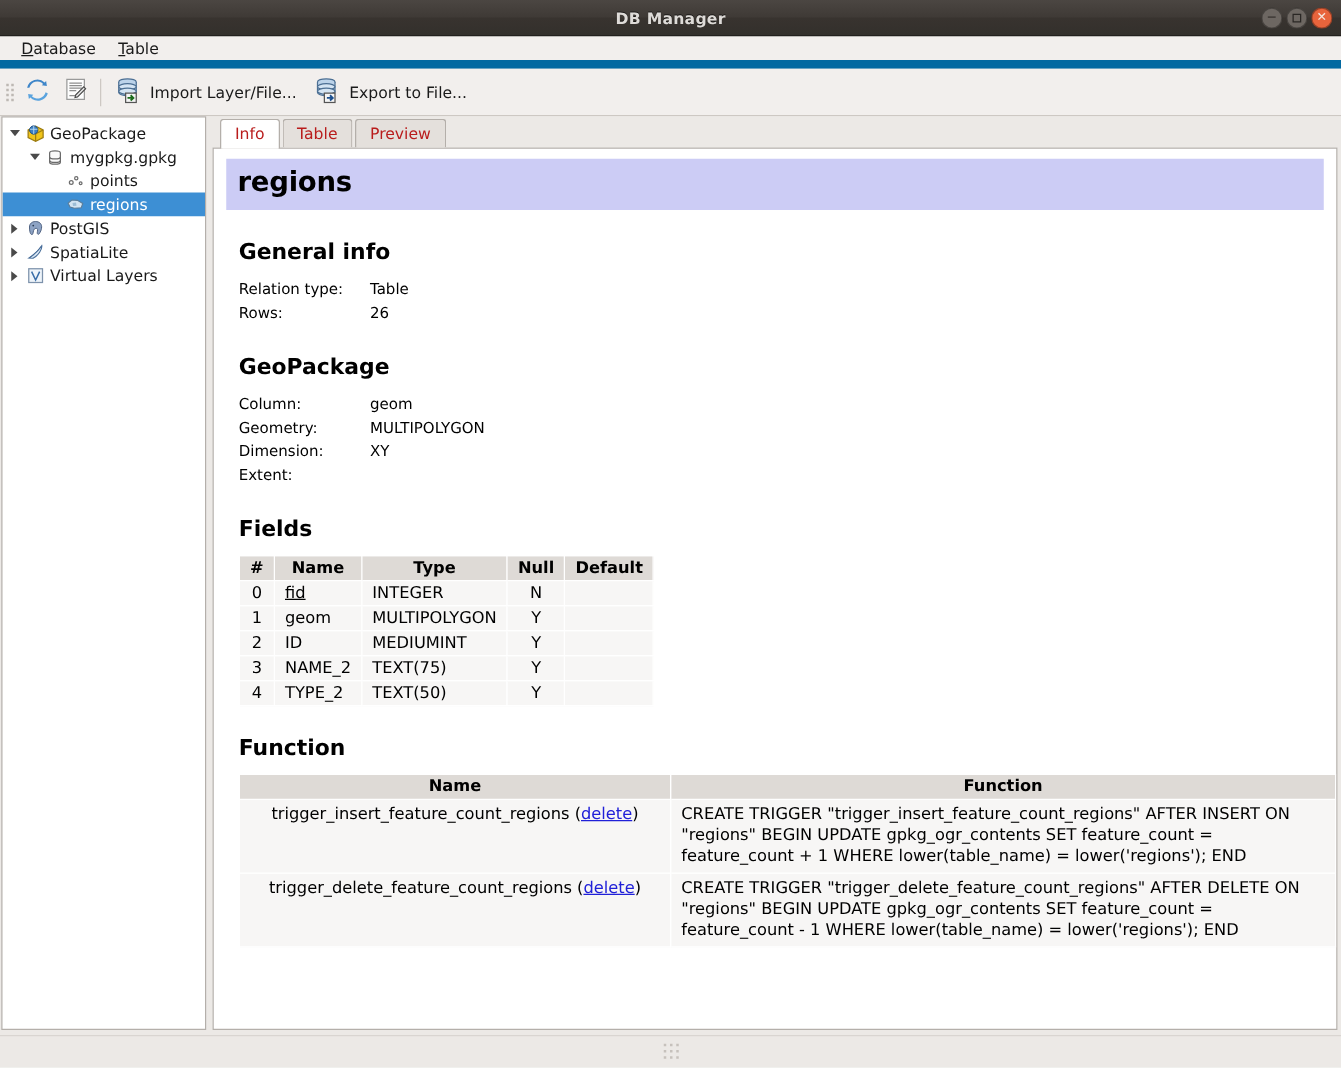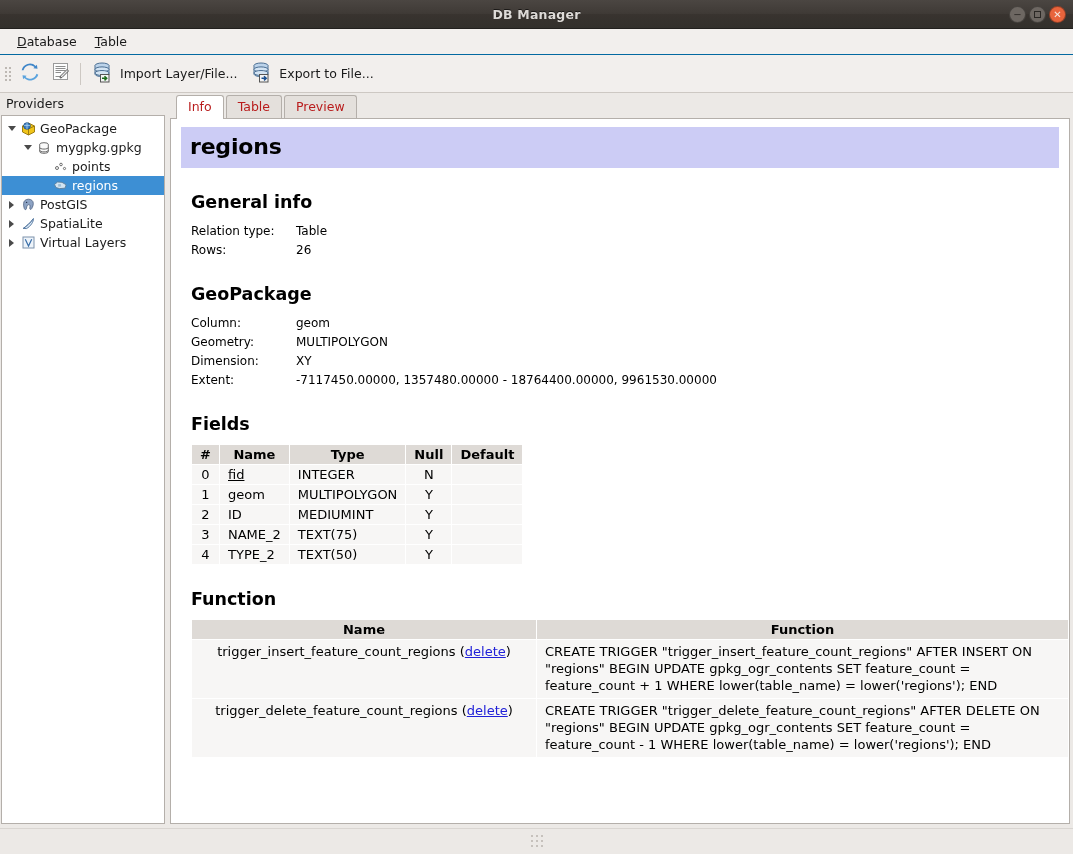--- a/index.html
+++ b/index.html
@@ -42,21 +42,21 @@
     border: 1px solid rgba(0,0,0,.35);
   }
   .win-min, .win-max { background: #6d6762; color: #2a2724; }
   .win-max span { display:block; width:7px; height:7px; border:1.5px solid #2a2724; }
   .win-close { background: #e8643c; color: #f5e6df; font-weight: bold; }
 
   
   .menubar {
     height: 26px; min-height: 26px;
     background: #f2efed;
-    border-bottom: 1px solid #0369a1;
+    border-bottom: 7px solid #0369a1;
     display: flex; align-items: center;
     padding-left: 8px;
   }
   .menu-item {
     font-size: 12.5px; color: #1a1a1a;
     padding: 3px 9px; cursor: default;
   }
   .menu-item u { text-decoration: underline; }
 
   
@@ -302,21 +302,20 @@
           <path d="M11.5 17.3h4.5M14 15.2l2.2 2.1-2.2 2.1" stroke="#1b4f8f" stroke-width="1.5" fill="none"></path>
         </svg>
       </span>
       <span class="lbl">Export to File...</span>
     </div>
   </div>
 
   <div class="body">
 
     <div class="left-pane">
-      <div class="pane-title">Providers</div>
       <div class="tree">
 
         <div class="tnode" style="padding-left:2px">
           <span class="twist down">
               <i></i>
             </span>
           <span class="ticon">
             <svg width="15" height="15" viewBox="0 0 15 15">
               <path d="M1.5 5 L7.5 2 L13.5 5 L13.5 11 L7.5 14 L1.5 11 Z" fill="#f0c419" stroke="#9e7d10"></path>
               <path d="M1.5 5 L7.5 8 L13.5 5" fill="none" stroke="#9e7d10"></path>
@@ -441,21 +440,20 @@
             <div class="row">
               <div class="k">Geometry:</div>
               <div class="v">MULTIPOLYGON</div>
             </div>
             <div class="row">
               <div class="k">Dimension:</div>
               <div class="v">XY</div>
             </div>
             <div class="row">
               <div class="k">Extent:</div>
-              <div class="v">-7117450.00000, 1357480.00000 - 18764400.00000, 9961530.00000</div>
             </div>
           </div>
 
           <h2 class="sec">Fields</h2>
           <table class="grid fields">
             <thead>
               <tr>
                 <th class="hn">#</th>
                 <th>Name</th>
                 <th>Type</th>

